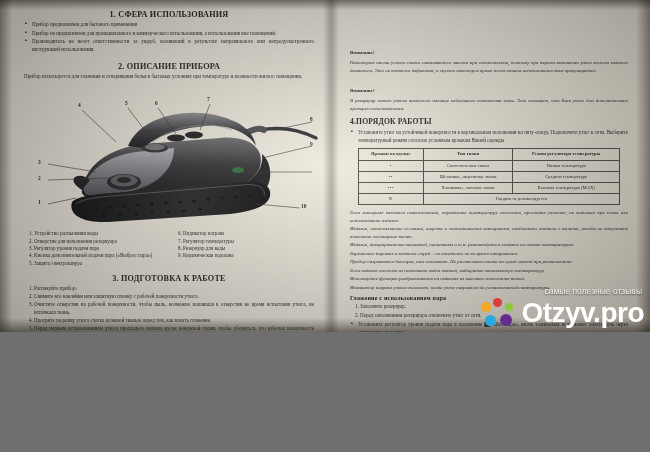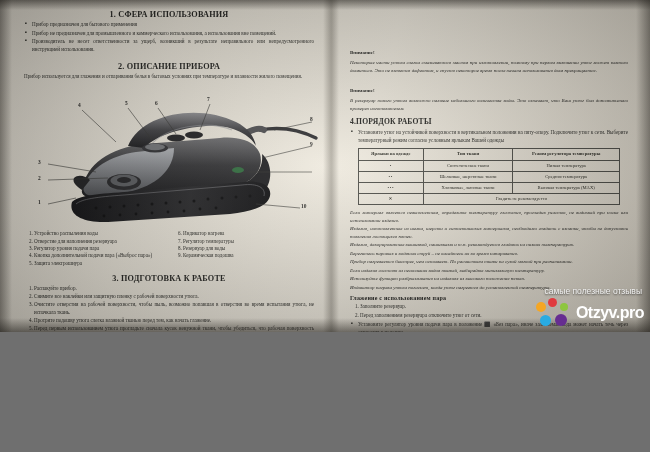--- a/index.html
+++ b/index.html
@@ -71,21 +71,21 @@
   
   .wm{
     position:absolute;right:6px;bottom:4px;z-index:50;
     display:flex;flex-direction:column;align-items:flex-end;
   }
   .wm-top{font-size:8.5px;color:#f2f2f2;font-family:"Liberation Sans",sans-serif;
     text-shadow:0 1px 2px rgba(0,0,0,.6);margin-bottom:2px;margin-right:2px;}
   .wm-row{display:flex;align-items:center;}
   .wm-logo{position:relative;width:36px;height:30px;margin-right:4px;}
   .dot{position:absolute;border-radius:50%;}
-  .wm-text{font-family:"Liberation Sans",sans-serif;font-size:16px;font-weight:bold;color:#ffffff;letter-spacing:-.5px;line-height:1;}
+  .wm-text{font-family:"Liberation Sans",sans-serif;font-size:28px;font-weight:bold;color:#ffffff;letter-spacing:-.5px;line-height:1;}
   .wm-text .pro{color:#ffffff;}
 </style>
 </head>
 <body>
 
 <div id="page">
 
   <div class="gutter"></div>
   <div class="edge-top"></div>
   <div class="edge-bottom"></div>

